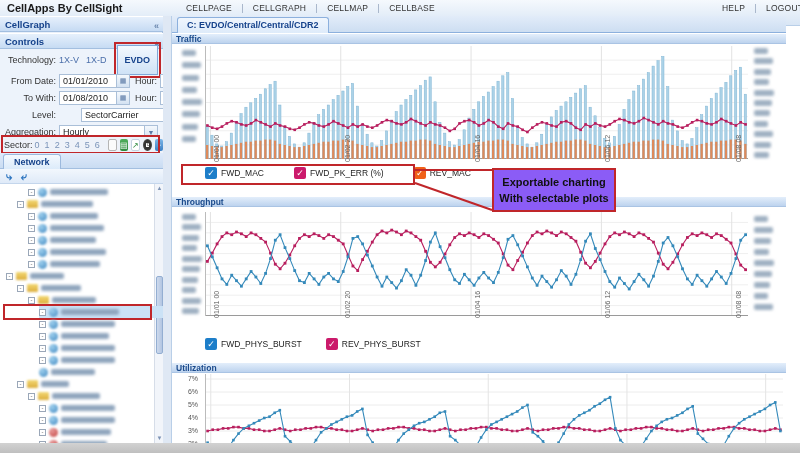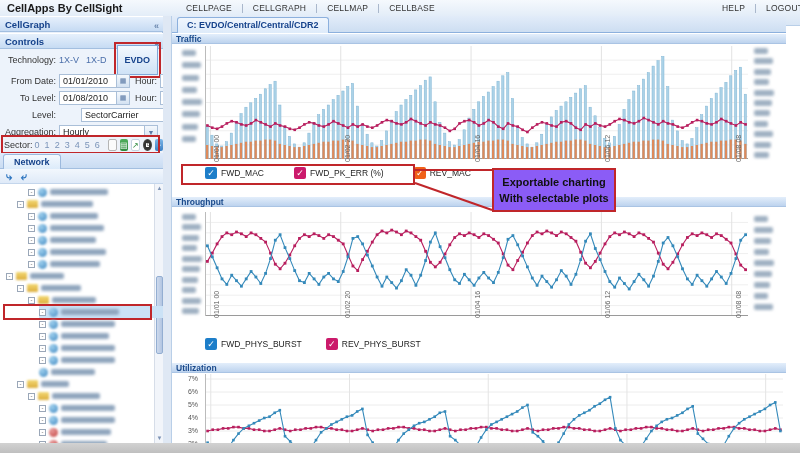--- a/index.html
+++ b/index.html
@@ -126,21 +126,21 @@
       </div>
       <div class="frow" style="top:24px;">
         <span class="flabel">From Date:</span>
         <span class="tfield" style="width:58px;">01/01/2010</span>
         <span class="trigger">▦</span>
         <span style="margin-left:5px;">Hour:</span>
         <span class="tfield" style="width:22px; margin-left:3px;">00</span>
         <span class="trigger">▼</span>
       </div>
       <div class="frow" style="top:41px;">
-        <span class="flabel">To Level:</span>
+        <span class="flabel">To With:</span>
         <span class="tfield" style="width:58px;text-align:right;">01/08/2010</span>
         <span class="trigger">▦</span>
         <span style="margin-left:5px;">Hour:</span>
         <span class="tfield" style="width:22px; margin-left:3px;">23</span>
         <span class="trigger">▼</span>
       </div>
       <div class="frow" style="top:58px;gap:22px;">
         <span class="flabel">Level:</span>
         <span class="tfield" style="width:86px;">SectorCarrier</span>
         <span class="trigger">▼</span>

